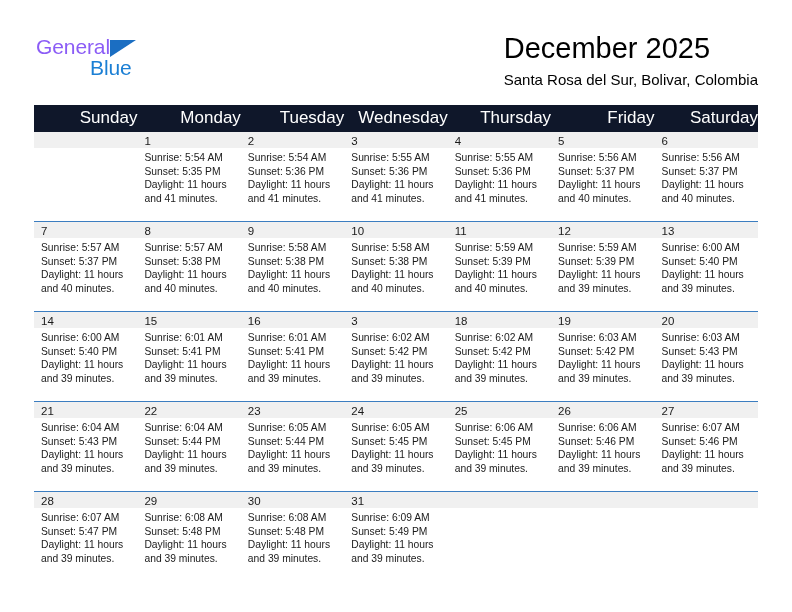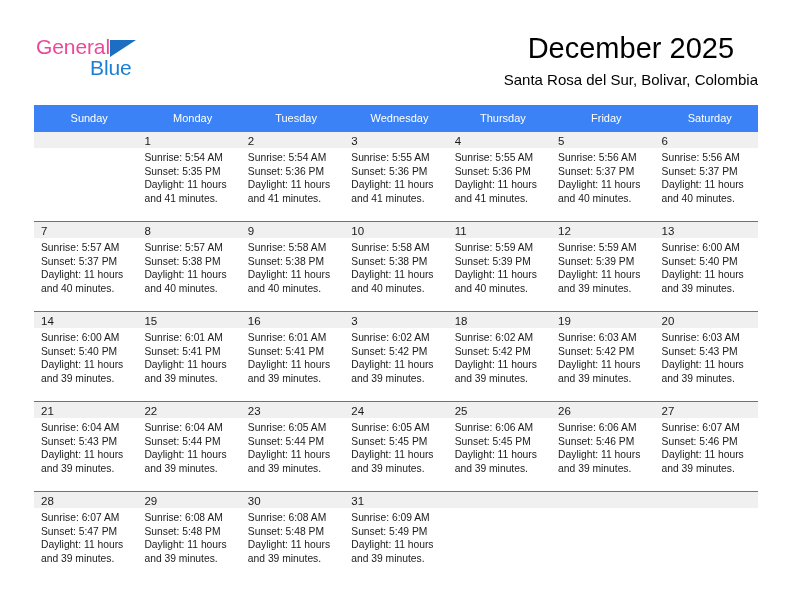--- a/index.html
+++ b/index.html
@@ -35,21 +35,21 @@
     top: 4px;
     width: 200px;
     height: 58px;
   }
   .logo-general {
     position: absolute;
     left: 2px;
     top: 0px;
     font-size: 21px;
     letter-spacing: -0.1px;
-    color: #ec4899;
+    color: #8b5cf6;
     line-height: 26px;
   }
   .logo-tri {
     position: absolute;
     left: 76px;
     top: 6px;
     width: 0;
     height: 0;
     border-left: 26px solid #1b6ec2;
     border-bottom: 17px solid transparent;
@@ -62,21 +62,21 @@
     letter-spacing: -0.1px;
     color: #1b7fd4;
     line-height: 26px;
     margin-left: 28px;
   }
 
   .title-wrap {
     position: absolute;
     right: 0;
     top: 0;
-    text-align: center;
+    text-align: left;
   }
   .cal-title {
     font-size: 29px;
     line-height: 36px;
     color: #000000;
     font-weight: normal;
     margin: 0;
   }
   .cal-sub {
     font-size: 15px;
@@ -89,25 +89,25 @@
   
   .calendar {
     position: absolute;
     left: 34px;
     top: 105px;
     width: 724px;
     border-collapse: collapse;
     table-layout: fixed;
   }
   .calendar th {
-    background: #3b82f6;
+    background: #0f172a;
     color: #ffffff;
-    font-size: 11px;
+    font-size: 17px;
     font-weight: normal;
-    text-align: center;
+    text-align: right;
     padding: 4px 0 5px 7px;
     height: 18px;
     line-height: 14px;
   }
   .calendar td {
     vertical-align: top;
     padding: 0;
     width: 103.43px;
     border-top: 1px solid #3b7dc0;
   }

